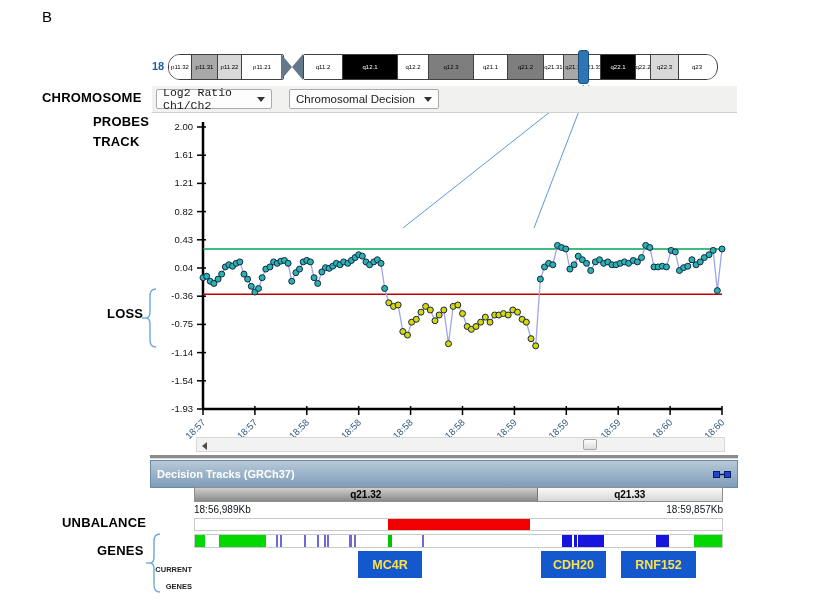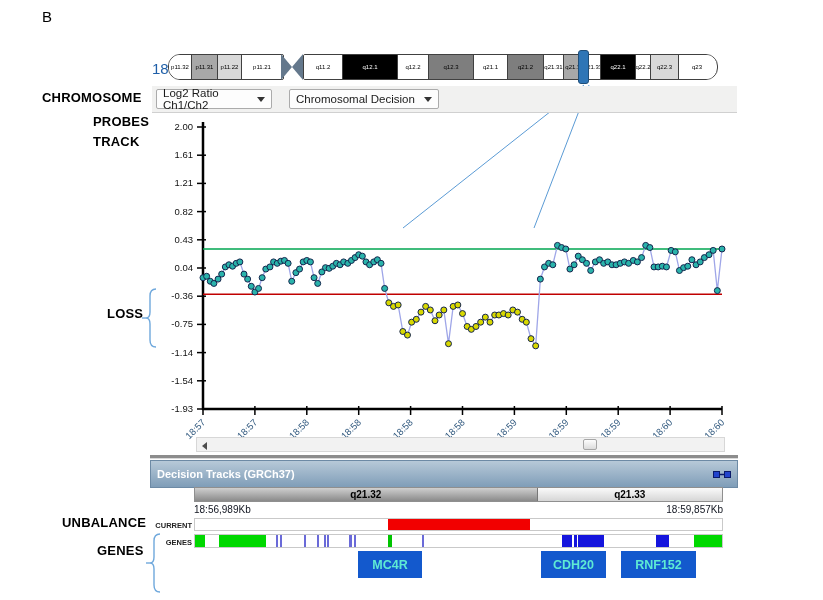--- a/index.html
+++ b/index.html
@@ -11,21 +11,21 @@
   
   #panel-letter{left:42px;top:8px;font-size:15px;color:#000;}
   #lbl-chromosome{left:42px;top:58px;margin-top:32px;}
   #lbl-probes{left:93px;top:112px;line-height:20px;white-space:pre-line;}
   #lbl-loss{left:107px;top:306px;}
   #lbl-unbalance{left:62px;top:515px;}
   #lbl-genes{left:97px;top:543px;}
 
   
   #ideogram{left:152px;top:50px;width:580px;height:34px;}
-  #chr-num{position:absolute;left:0px;top:10px;color:#1f5fa8;font-weight:normal;font-size:15px;}
+  #chr-num{position:absolute;left:0px;top:10px;color:#1f5fa8;font-weight:bold;font-size:11px;}
   .arm{position:absolute;top:4px;height:26px;display:flex;overflow:hidden;box-sizing:border-box;border:1.5px solid #404040;background:#fff;}
   #p-arm{left:16px;width:116px;border-radius:12px 2px 2px 12px;}
   #q-arm{left:151px;width:415px;border-radius:2px 12px 12px 2px;}
   .band{flex:none;height:100%;display:flex;align-items:center;justify-content:center;
         font-size:6px;color:#000;border-right:1px solid #404040;box-sizing:border-box;overflow:hidden;}
   .band:last-child{border-right:none;}
   .band.white{background:#fff;} .band.light{background:#d9d9d9;}
   .band.mid{background:#a8a8a8;} .band.dark{background:#7e7e7e;}
   .band.black{background:#000;color:#fff;}
   #centromere{position:absolute;left:129px;top:4px;width:22px;height:26px;}
@@ -37,21 +37,21 @@
      border:1px solid #1f4e79;box-sizing:border-box;z-index:5;}
 
   
   #callouts{left:380px;top:84px;pointer-events:none;}
 
   
   #toolbar{left:152px;top:86px;width:585px;height:26px;background:#f1f1f0;border-bottom:1px solid #d0d0d0;}
   .dropdown{position:absolute;top:3px;height:20px;background:#fdfdfd;border:1px solid #ababab;
      border-radius:2px;box-sizing:border-box;display:flex;align-items:center;
      font-size:11.5px;color:#1a1a1a;padding:0 6px;cursor:default;}
-  #dd-ratio{left:4px;width:116px;}
+  #dd-ratio{left:4px;width:116px;font-family:Liberation Mono, monospace;}
   #dd-position{left:137px;width:150px;}
   .dd-label{flex:1;}
   .caret{width:0;height:0;border-left:4px solid transparent;border-right:4px solid transparent;
      border-top:5px solid #333;margin-left:6px;}
 
   
   #chart{left:140px;top:112px;}
   #chart text{font-family:"Liberation Sans",sans-serif;}
 
   
@@ -73,34 +73,34 @@
      color:#fff;font-size:11px;font-weight:bold;padding:0 6px;}
   #dt-title{flex:1;}
   #band-bar{left:194px;top:487px;width:529px;height:15px;border:1px solid #8f8f8f;box-sizing:border-box;background:#eee;}
   .dband{position:absolute;top:0;height:100%;display:flex;align-items:center;justify-content:center;
      font-size:10px;font-weight:bold;color:#000;box-sizing:border-box;}
   .dband.dark{background:linear-gradient(#cfcfcf,#8a8a8a);border-right:1px solid #777;}
   .dband.light{background:linear-gradient(#fafafa,#d6d6d6);}
   #coords{left:194px;top:504px;width:529px;height:12px;font-size:10px;font-weight:normal;color:#10141f;}
   #coord-start{position:absolute;left:0;top:0;}
   #coord-end{position:absolute;right:0;top:0;}
-  .trk-label{position:absolute;left:150px;width:42px;text-align:right;font-size:7.5px;font-weight:bold;color:#222;}
+  .trk-label{position:absolute;left:150px;width:42px;text-align:right;font-size:7.5px;font-weight:bold;color:#222;margin-top:44px;}
   #lbl-current-trk{top:521px;}
   #lbl-genes-trk{top:538px;}
   .trk-bar{position:absolute;left:194px;width:529px;background:#fff;border:1px solid #c9c9c9;box-sizing:border-box;}
   #current-bar{top:518px;height:13px;}
   #genes-bar{top:534px;height:14px;}
   .trk-seg{position:absolute;top:0;height:100%;}
   .seg-red{background:#f20000;}
   .seg-green{background:#00d800;}
   .seg-blue{background:#1515dd;}
   .seg-tickblue{background:#6a6ad8;}
   .seg-tickgreen{background:#00c400;}
   #gene-buttons{left:0;top:0;width:823px;height:600px;pointer-events:none;}
-  .gene-btn{position:absolute;top:551px;height:27px;background:#1359cd;color:#5eead4;font-weight:bold;
+  .gene-btn{position:absolute;top:551px;height:27px;background:#1359cd;color:#fde047;font-weight:bold;
      font-size:12.5px;display:flex;align-items:center;justify-content:center;pointer-events:auto;cursor:default;}
 </style>
 </head>
 <body>
 
 <div class="page">
 
   <div class="abs" id="panel-letter">B</div>
   <div class="abs caps" id="lbl-chromosome">CHROMOSOME</div>
   <div class="abs caps" id="lbl-probes">PROBES

